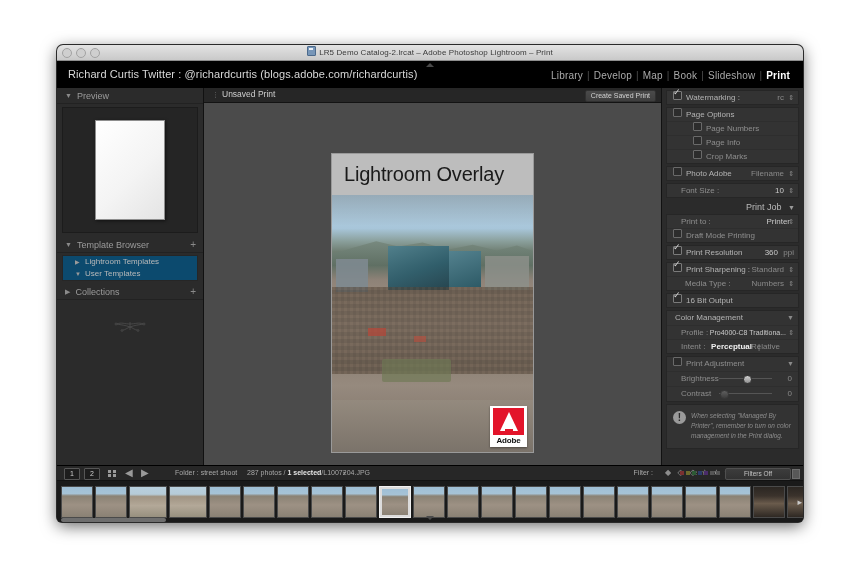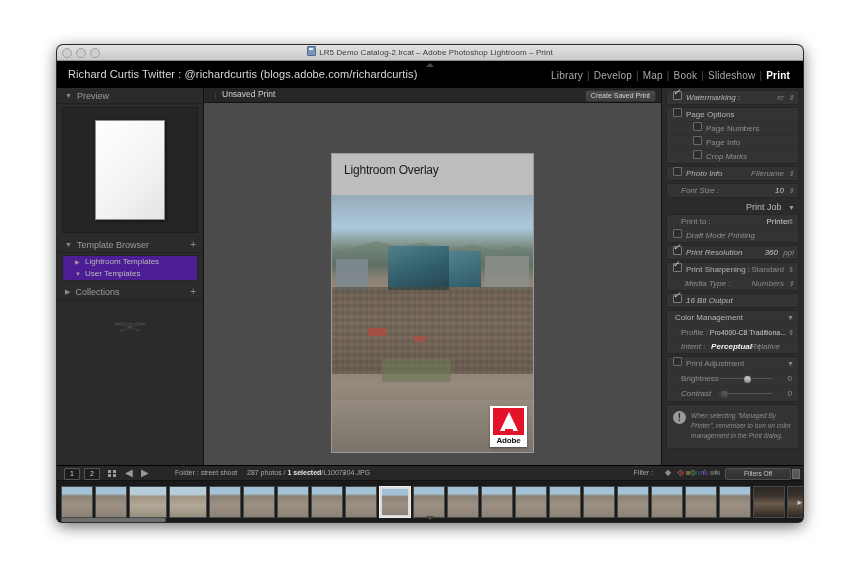--- a/index.html
+++ b/index.html
@@ -45,40 +45,40 @@
            background:#2b2b2b;border-bottom:1px solid #222;position:relative;}
   .pg-head .tri{display:inline-block;margin-right:5px;color:#8a8a8a;font-size:7px;vertical-align:1px;}
   .pg-head .plus{position:absolute;right:7px;top:0;color:#8a8a8a;font-size:10px;}
 
   
   .preview-area{background:#252525;border:1px solid #1c1c1c;margin:3px 5px 4px 5px;height:124px;
                 display:flex;align-items:center;justify-content:center;}
   .preview-page{width:68px;height:98px;background:linear-gradient(135deg,#fff 0%,#f4f4f4 55%,#e4e4e4 100%);
                 border:1px solid #8e8e8e;box-shadow:1px 1px 3px rgba(0,0,0,.55);}
 
-  .tb-list{margin:2px 5px 3px 5px;background:#4c1d95;border:1px solid #262626;}
+  .tb-list{margin:2px 5px 3px 5px;background:#0c4a6e;border:1px solid #262626;}
   .tb-item{height:12px;line-height:12px;font-size:8px;color:#b9b9b9;padding-left:22px;position:relative;}
   .tb-item .tri{position:absolute;left:12px;top:0;font-size:6px;color:#9a9a9a;}
 
   .deco{height:52px;display:flex;align-items:center;justify-content:center;background:#2b2b2b;}
   .deco svg{opacity:.30;}
 
   .panel-spacer{flex:1;background:#2b2b2b;}
 
   .panel-btnrow{height:24px;background:#2b2b2b;border-top:1px solid #1f1f1f;display:flex;
                 align-items:center;justify-content:center;gap:5px;padding:0 5px;}
   .lbtn{flex:1;height:14px;line-height:14px;text-align:center;font-size:8px;color:#c2c2c2;
         background:linear-gradient(#3d3d3d,#333);border:1px solid #252525;border-radius:2px;}
 
   
   .rpanel-scroll{flex:1;overflow:hidden;}
   .r-sec{background:#333;margin:0 4px 2px 4px;border:1px solid #262626;}
   .r-row{height:13px;line-height:13px;font-size:8px;color:#a0a0a0;padding-left:6px;position:relative;
          border-bottom:1px solid #2e2e2e;}
-  .r-row:last-child{border-bottom:none;font-style:italic;}
+  .r-row:last-child{border-bottom:none;}
   .r-row .val{position:absolute;right:12px;color:#c9c9c9;}
   .r-row .val.dim{color:#8a8a8a;}
   .r-row .chev{position:absolute;right:4px;color:#8a8a8a;font-size:7px;}
   .r-row .ck{display:inline-block;width:7px;height:7px;border:1px solid #6a6a6a;background:#2c2c2c;
              margin-right:4px;vertical-align:0px;border-radius:1px;}
   .r-row .ck.on{border-color:#7b7b7b;background:#2c2c2c;position:relative;}
   .r-row .ck.on:after{content:"✓";position:absolute;left:-1px;top:-6px;font-size:9px;color:#d6d6d6;}
   .r-row .lbl{color:#b4b4b4;}
   .r-row .lbl.dim{color:#8e8e8e;}
   .r-row.ind{padding-left:26px;}
@@ -97,21 +97,21 @@
   
   .c-top{height:14px;background:#262626;border-bottom:1px solid #131313;position:relative;}
   .c-top .lab{position:absolute;left:18px;top:1px;font-size:8.5px;color:#cfcfcf;}
   .c-top .dots{position:absolute;left:8px;top:3px;color:#777;font-size:7px;letter-spacing:-1px;}
   .c-top .csbtn{position:absolute;right:5px;top:2px;height:10px;line-height:10px;padding:0 5px;
                 font-size:7px;color:#d2d2d2;background:linear-gradient(#4a4a4a,#3e3e3e);
                 border:1px solid #303030;border-radius:2px;}
   .canvas{flex:1;background:#4b4b4b;display:flex;align-items:center;justify-content:center;position:relative;}
   .sheet{width:201px;height:298px;background:#bdbdbd;position:relative;box-shadow:0 0 0 1px #9a9a9a;}
   .sheet .photo{position:absolute;left:0;right:0;top:41px;bottom:0;overflow:hidden;}
-  .sheet .ovtext{position:absolute;left:12px;top:9px;font-size:12px;color:#1a1a1a;letter-spacing:-.2px;}
+  .sheet .ovtext{position:absolute;left:12px;top:9px;font-size:20px;color:#1a1a1a;letter-spacing:-.2px;}
   .adobe{position:absolute;right:6px;bottom:5px;width:37px;height:41px;background:#fff;
          box-shadow:0 1px 2px rgba(0,0,0,.4);}
   .adobe .sq{position:absolute;left:3px;top:2px;width:31px;height:27px;background:#e3142a;}
   .adobe .sq:after{content:"";position:absolute;left:50%;top:4px;transform:translateX(-50%);
       width:0;height:0;border-left:9px solid transparent;border-right:9px solid transparent;
       border-bottom:19px solid #fff;}
   .adobe .sq:before{content:"";position:absolute;left:50%;bottom:0;transform:translateX(-50%);
       width:8px;height:6px;background:#e3142a;z-index:2;}
   .adobe .atx{position:absolute;left:0;right:0;bottom:2px;text-align:center;font-size:8px;
       font-weight:bold;color:#111;letter-spacing:-.2px;margin-top:28px;}
@@ -341,21 +341,21 @@
           <div class="r-row ind">
             <span class="ck"></span><span class="lbl dim">Page Info</span>
           </div>
           <div class="r-row ind">
             <span class="ck"></span><span class="lbl dim">Crop Marks</span>
           </div>
         </div>
 
         <div class="r-sec">
           <div class="r-row">
-            <span class="ck"></span><span class="lbl">Photo Info</span>
+            <span class="ck"></span><span class="lbl">Photo Adobe</span>
             <span class="val dim" style="right:14px">Filename</span>
             <span class="chev">⇕</span>
           </div>
         </div>
 
         <div class="r-sec">
           <div class="r-row" style="padding-left:14px">
             <span class="lbl dim">Font Size :</span>
             <span class="val" style="right:14px">10</span>
             <span class="chev">⇕</span>

